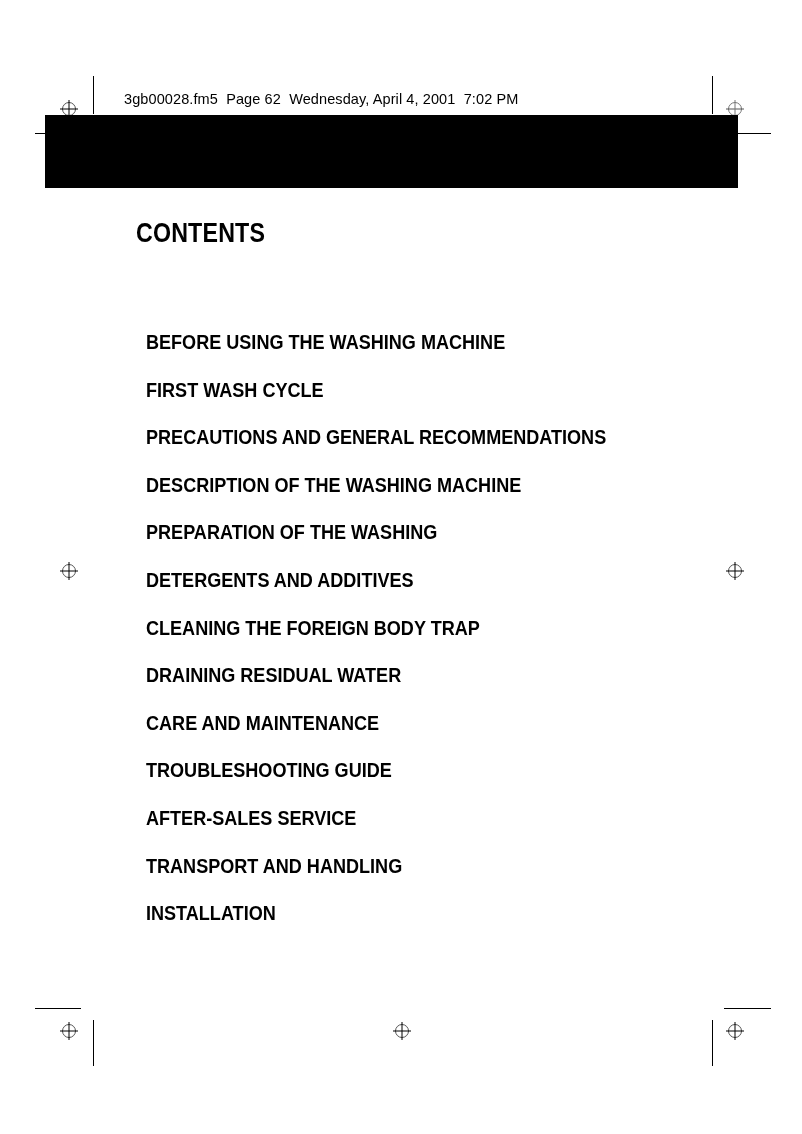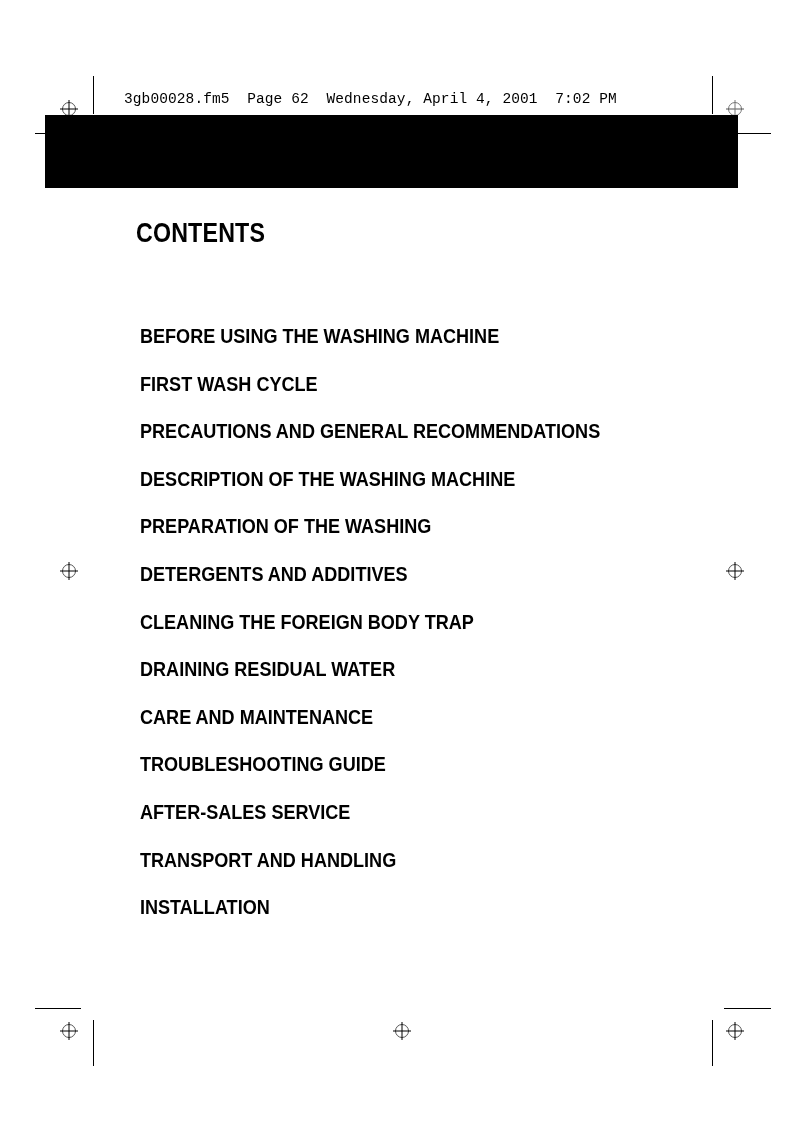--- a/index.html
+++ b/index.html
@@ -2,31 +2,31 @@
 <html><head>
   <meta charset="utf-8">
   <style>
     html, body { margin: 0; padding: 0; background: #ffffff; }
     body { width: 802px; height: 1134px; position: relative; overflow: hidden; }
     .hline { position: absolute; height: 1px; background: #000; }
     .vline { position: absolute; width: 1px; background: #000; }
     .reg { position: absolute; width: 18px; height: 18px; }
     .slug {
       position: absolute; left: 124px; top: 91px;
-      font-family: Liberation Mono, monospace;
+      font-family: Liberation Sans, sans-serif;
       font-size: 14.5px; color: #000; white-space: pre; letter-spacing: 0.1px;
     }
     .bar { position: absolute; left: 45px; top: 115px; width: 693px; height: 73px; background: #000; }
     .title {
       position: absolute; left: 136px; top: 218px;
       font-family: "Liberation Sans", "DejaVu Sans", sans-serif;
       font-weight: bold; font-size: 27px; color: #000;
       transform: scaleX(0.86); transform-origin: left top; letter-spacing: 0.2px;
     }
-    .toc { position: absolute; left: 136px; top: 318px; margin: 4px; padding: 0; list-style: none; }
+    .toc { position: absolute; left: 136px; top: 318px; margin: 10px; padding: 0; list-style: none; }
     .toc li {
       height: 47.6px; line-height: 28px;
       font-family: "Liberation Sans", "DejaVu Sans", sans-serif;
       font-weight: bold; font-size: 21px; color: #000; white-space: nowrap;
       transform: scaleX(0.86); transform-origin: left top;
     }
   </style>
 </head>
 <body>
 

